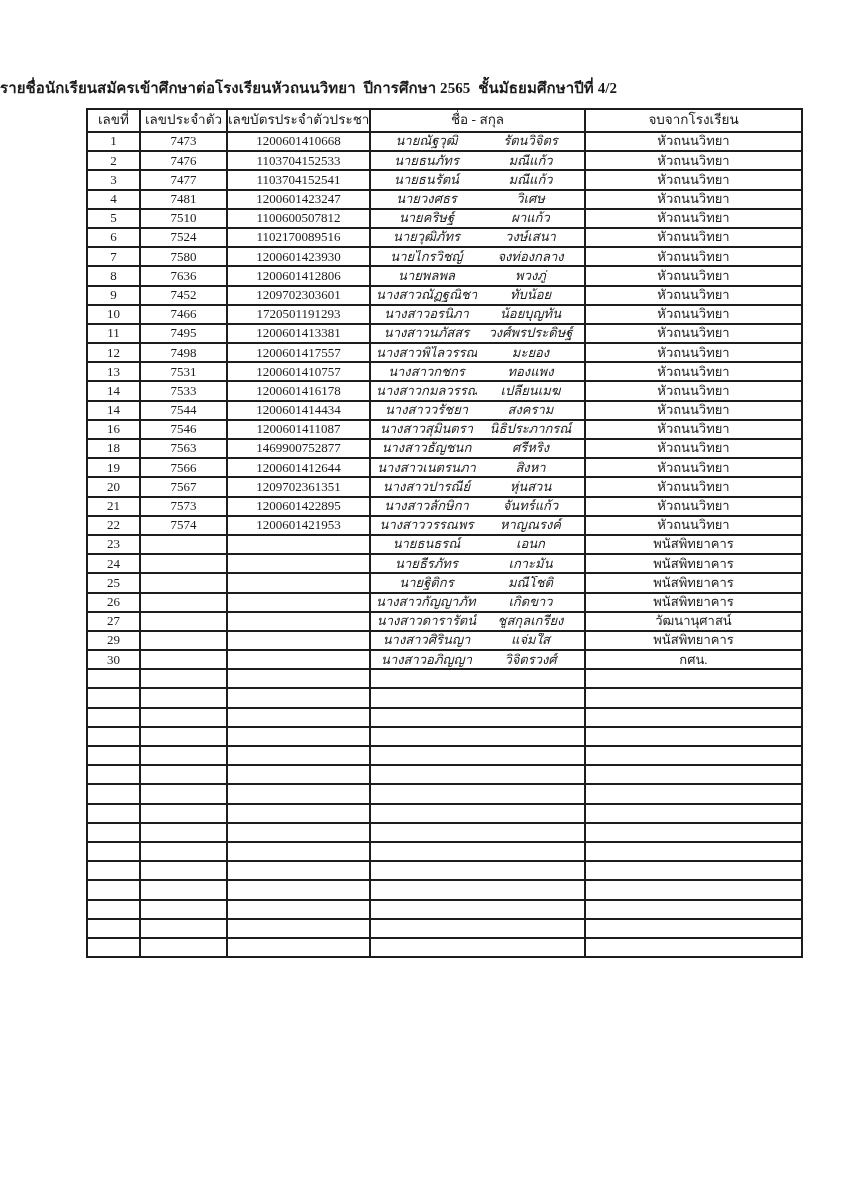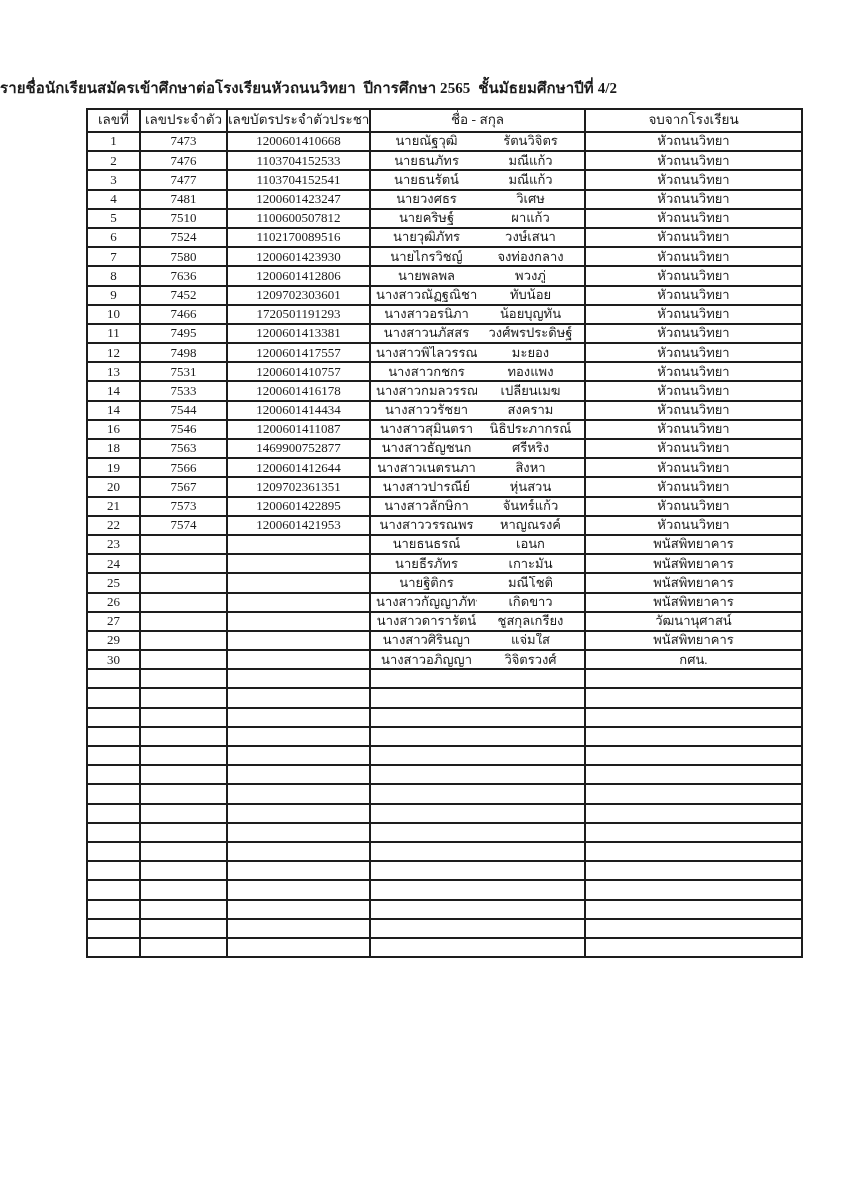--- a/index.html
+++ b/index.html
@@ -58,20 +58,21 @@
   td.cell-num {
     font-size: 12.5px;
   }
   td.cell-name {
     text-align: left;
   }
   .name-wrap {
     display: flex;
     align-items: baseline;
     padding-left: 5px;
+    font-style: italic;
   }
   .name-given {
     width: 101px;
     flex: 0 0 auto;
     overflow: hidden;
   }
   .name-family {
     flex: 1 1 auto;
     overflow: hidden;
   }

